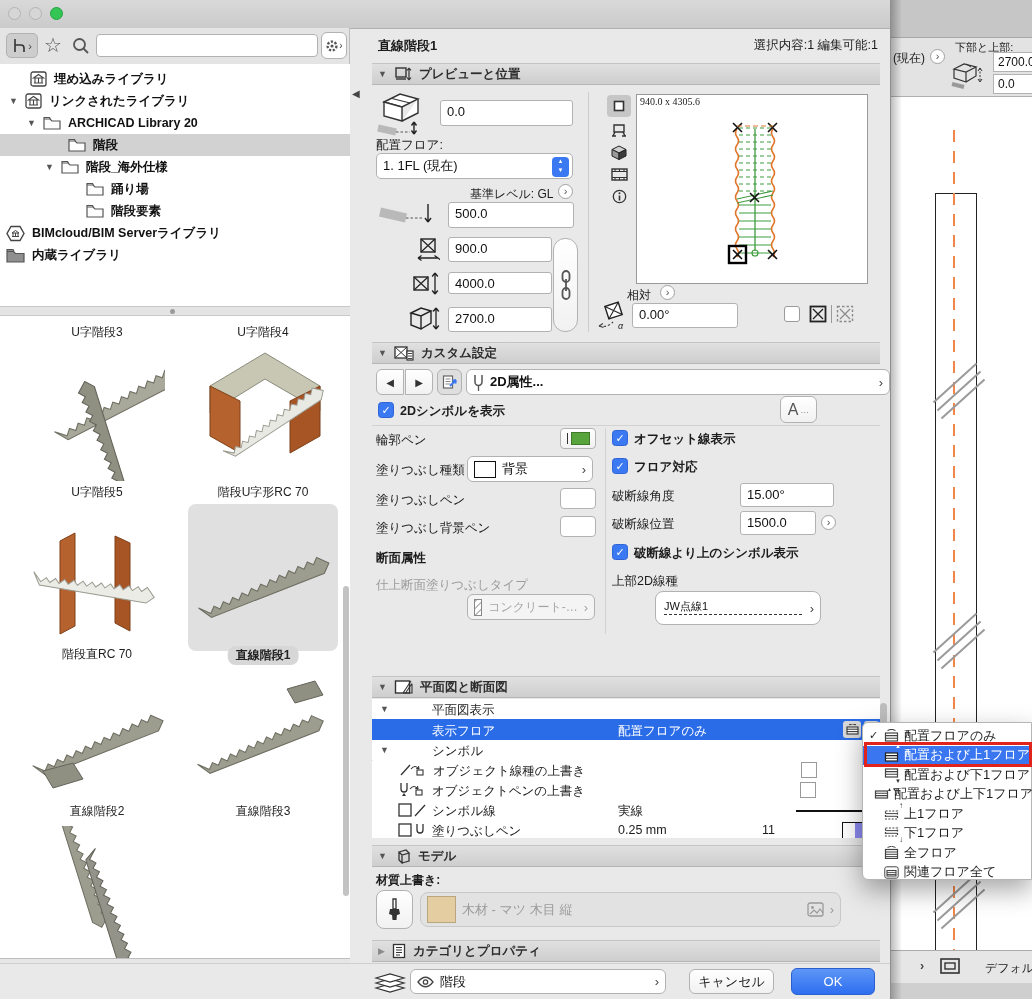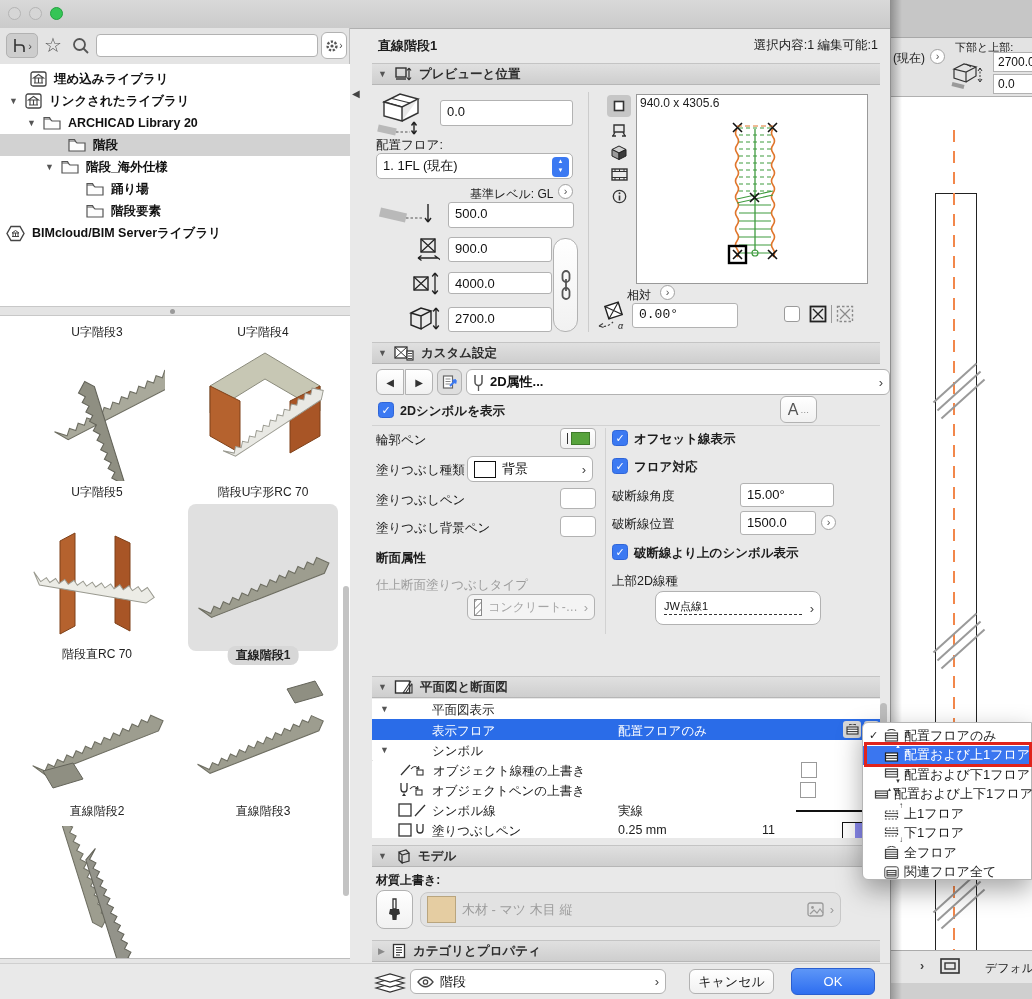--- a/index.html
+++ b/index.html
@@ -206,20 +206,28 @@
         </div>
         <div class="trow" style="top:158px;">
           <span class="icon" style="margin-left:6px;">
               <svg width="19" height="17" viewBox="0 0 19 17">
                 <path d="M5,1.5 h9 l4,7 -4,7 h-9 l-4,-7 Z" fill="none" stroke="#444" stroke-width="1.4"></path>
                 <path d="M6,11.5 h7 M7,11.5 v-3.5 M9.5,11.5 v-3.5 M12,11.5 v-3.5 M6,8 L9.5,5.5 L13,8 Z" fill="none" stroke="#444" stroke-width="1"></path>
               </svg>
             </span>
           <span style="margin-left:7px;">BIMcloud/BIM Serverライブラリ</span>
         </div>
+        <div class="trow" style="top:180px;">
+          <span class="icon" style="margin-left:6px;">
+              <svg width="19" height="15" viewBox="0 0 19 15">
+                <path d="M1,3.5 h6.5 l2,2 h8.5 v8.5 h-17 Z M1,3.5 v-2 h6 l1,2" fill="#8f8f8f" stroke="#555" stroke-width="1.2"></path>
+              </svg>
+            </span>
+          <span style="margin-left:7px;">内蔵ライブラリ</span>
+        </div>
       </div>
 
       <div class="abs" style="left:0;top:278px;width:350px;height:10px;background:#e4e4e4;border-top:1px solid #c8c8c8;border-bottom:1px solid #c8c8c8;box-sizing:border-box;">
         <div class="abs" style="left:170px;top:2px;width:5px;height:5px;border-radius:50%;background:#9a9a9a;"></div>
       </div>
 
       <div class="abs" style="left:0;top:288px;width:350px;height:670px;background:#fff;overflow:hidden;">
         <span class="thlbl" style="left:97px;top:8px;">U字階段3</span>
         <span class="thlbl" style="left:263px;top:8px;">U字階段4</span>
 
@@ -421,21 +429,21 @@
     </div>
     <div class="abs" style="left:607px;top:186px;width:24px;height:20px;display:flex;align-items:center;justify-content:center;">
       <svg width="15" height="15" viewBox="0 0 15 15">
           <circle cx="7.5" cy="7.5" r="6.2" fill="none" stroke="#333" stroke-width="1.3"></circle>
           <circle cx="7.5" cy="4.2" r="1" fill="#333"></circle>
           <path d="M7.5,6.5 v5" stroke="#333" stroke-width="1.6"></path>
         </svg>
     </div>
 
     <div class="abs" style="left:636px;top:94px;width:232px;height:190px;background:#fff;border:1px solid #999;box-sizing:border-box;overflow:hidden;">
-      <span class="lbl" style="left:3px;top:1px;font-size:12px;">940.0 x 4305.6</span>
+      <span class="lbl" style="left:3px;top:1px;font-size:10px;font-family:Liberation Serif, serif;">940.0 x 4305.6</span>
       <svg width="230" height="188" viewBox="0 0 230 188">
 
         <path d="M100,162 q3,-4 0,-8 q-3,-4 0,-8 q3,-4 0,-8 q-3,-4 0,-8 q3,-4 0,-8 q-3,-4 0,-8 q3,-4 0,-8 q-3,-4 0,-8 q3,-4 0,-8 q-3,-4 0,-8 q3,-4 0,-8 q-3,-4 0,-8 q3,-4 0,-8 q-3,-4 0,-8 q3,-4 0,-8 q-3,-4 0,-8" fill="none" stroke="#e0762c" stroke-width="1.6"></path>
         <path d="M136,162 q3,-4 0,-8 q-3,-4 0,-8 q3,-4 0,-8 q-3,-4 0,-8 q3,-4 0,-8 q-3,-4 0,-8 q3,-4 0,-8 q-3,-4 0,-8 q3,-4 0,-8 q-3,-4 0,-8 q3,-4 0,-8 q-3,-4 0,-8 q3,-4 0,-8 q-3,-4 0,-8 q3,-4 0,-8 q-3,-4 0,-8" fill="none" stroke="#e0762c" stroke-width="1.6"></path>
 
         <g stroke="#3f9b3f" stroke-width="1.2">
           <path d="M102,158 h32 M102,150 h32 M102,142 h32 M102,134 h32 M102,126 h32 M102,118 h32 M102,110 h32"></path>
         </g>
 
         <g stroke="#3f9b3f" stroke-width="1.1" stroke-dasharray="4,3">
@@ -465,21 +473,21 @@
       <svg width="32" height="30" viewBox="0 0 32 30">
           <g transform="rotate(-18 18 12)">
             <rect x="11" y="4" width="14" height="13" fill="#fff" stroke="#222" stroke-width="1.4"></rect>
             <path d="M11,4 L25,17 M25,4 L11,17" stroke="#222" stroke-width="1.1"></path>
           </g>
           <path d="M3,26 q8,2 14,-4" fill="none" stroke="#444" stroke-width="1.1" stroke-dasharray="2.5,2"></path>
           <path d="M3,26 l4,-2.5 M3,26 l4.5,1.5" stroke="#444" stroke-width="1.2" fill="none"></path>
           <text x="22" y="29" font-size="9" fill="#222" font-style="italic">α</text>
         </svg>
     </span>
-    <div class="fld" style="left:632px;top:303px;width:106px;height:25px;font-family:Liberation Mono, monospace;"><span>0.00°</span></div>
+    <div class="fld" style="left:632px;top:303px;width:106px;height:25px;"><span>0.00°</span></div>
 
     <div class="cbe" style="left:784px;top:306px;"></div>
     <span class="icon abs" style="left:809px;top:305px;">
       <svg width="18" height="18" viewBox="0 0 18 18">
           <rect x="1.5" y="1.5" width="15" height="15" fill="none" stroke="#222" stroke-width="1.8"></rect>
           <path d="M4,4 L14,14 M14,4 L4,14" stroke="#222" stroke-width="1.4"></path>
         </svg>
     </span>
     <div class="abs" style="left:831px;top:305px;width:1px;height:18px;background:#9a9a9a;"></div>
     <span class="icon abs" style="left:836px;top:305px;">

